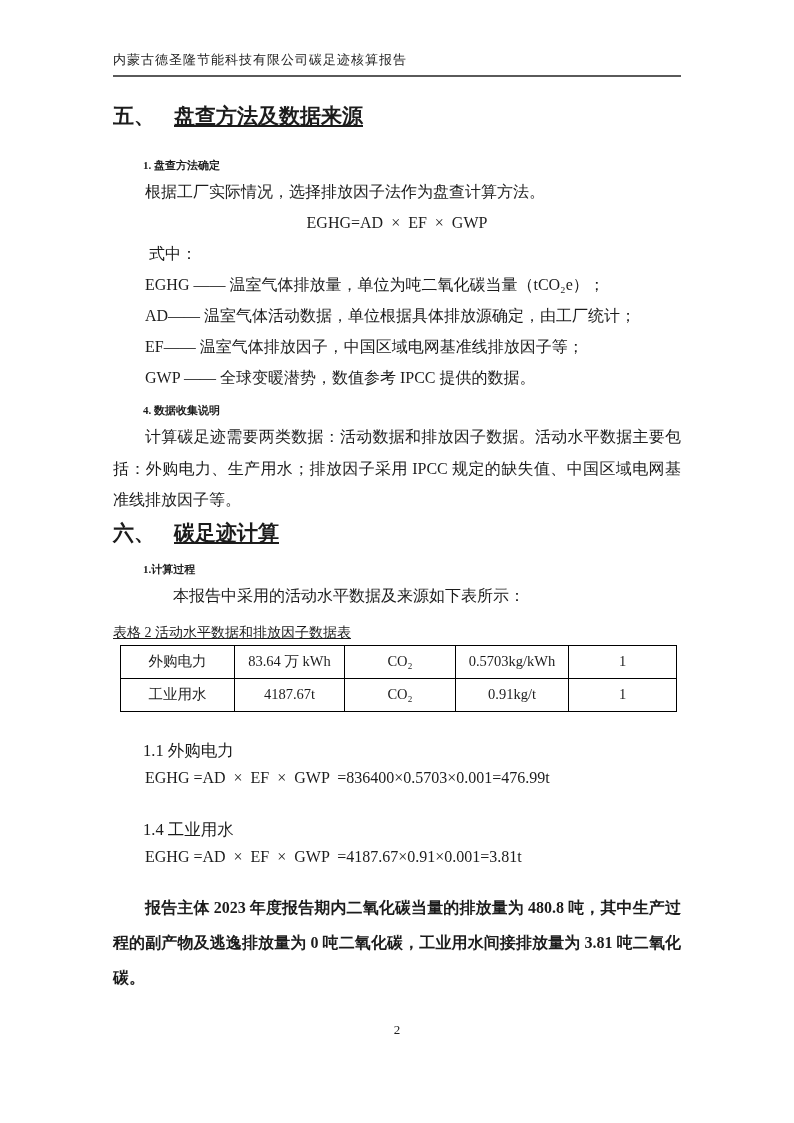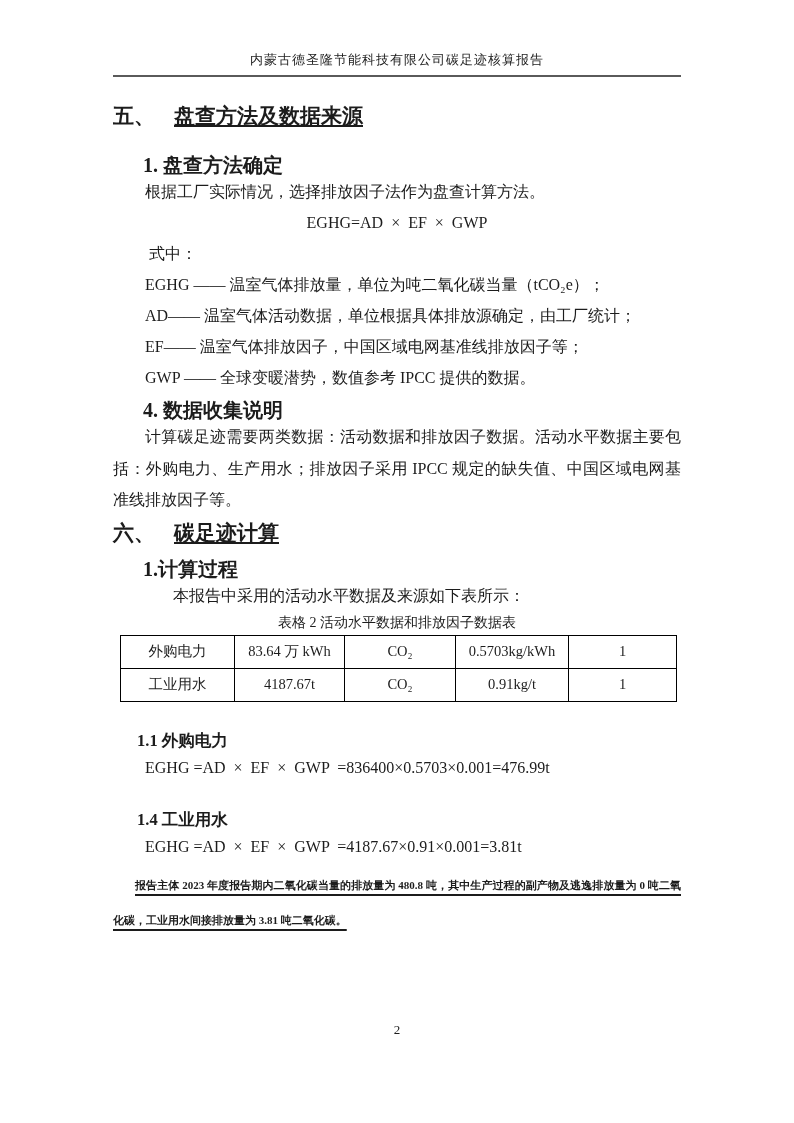--- a/index.html
+++ b/index.html
@@ -7,39 +7,39 @@
   body {
     width: 794px;
     height: 1123px;
     position: relative;
     font-family: "Liberation Serif", "DejaVu Serif", serif;
     color: #1c1c1c;
     overflow: hidden;
   }
   .page-header {
     margin: 52px 113px 2px 113px;
-    text-align: center;
+    text-align: left;
     font-size: 13px;
     line-height: 16px;
     letter-spacing: 1px;
     padding-bottom: 7px;
     border-bottom: 2px solid #5a5a5a;
   }
   .content { margin: 0 113px; }
   .h1 {
     font-size: 21px;
     font-weight: bold;
     line-height: 24px;
     margin-top: 27px;
     text-decoration: underline;
   }
   .h1 .h1-num { display: inline-block; margin-right: 19px; }
   .h1.second { margin-top: 5px; }
   .h2 {
-    font-size: 20px;
+    font-size: 11px;
     font-weight: bold;
     line-height: 22px;
     margin-left: 30px;
     margin-top: 26px;
   }
   .h2.tight { margin-top: 13px; }
   .line {
     font-size: 16px;
     line-height: 31px;
     white-space: pre-wrap;
@@ -54,22 +54,22 @@
   }
   .table-intro {
     font-size: 16px;
     line-height: 31px;
     margin-left: 28px;
     text-indent: 2em;
   }
   .table-caption {
     font-size: 14px;
     line-height: 20px;
-    margin-top: 2px;
-    text-align: center;
+    margin-top: 12px;
+    text-decoration: underline;
   }
   table.data-table {
     border-collapse: collapse;
     margin-top: 2px;
     margin-left: 7px;
     width: 556px;
     table-layout: fixed;
   }
   table.data-table th, table.data-table td {
     border: 1.5px solid #000;
@@ -80,34 +80,33 @@
     padding: 0 2px;
   }
   table.data-table th { letter-spacing: 2px; }
   col.c1 { width: 114px; }
   col.c2 { width: 110px; }
   col.c3 { width: 111px; }
   col.c4 { width: 113px; }
   col.c5 { width: 108px; }
   .h3 {
     font-size: 16.5px;
-    font-weight: bold;
+    font-weight: normal;
     line-height: 22px;
-    margin-left: 24px;
+    margin-left: 30px;
     margin-top: 28px;
   }
   .h3.second { margin-top: 26px; }
   .conclusion {
-    margin-top: 6px;
-    font-size: 11px;
+    margin-top: 18px;
+    font-size: 16px;
     font-weight: bold;
     line-height: 35px;
     text-align: justify;
     text-indent: 2em;
-    text-decoration: underline;
     text-underline-offset: 5px;
     text-decoration-thickness: 1.5px;
   }
   .page-footer {
     position: absolute;
     top: 1022px;
     left: 0;
     width: 100%;
     text-align: center;
     font-size: 13px;

